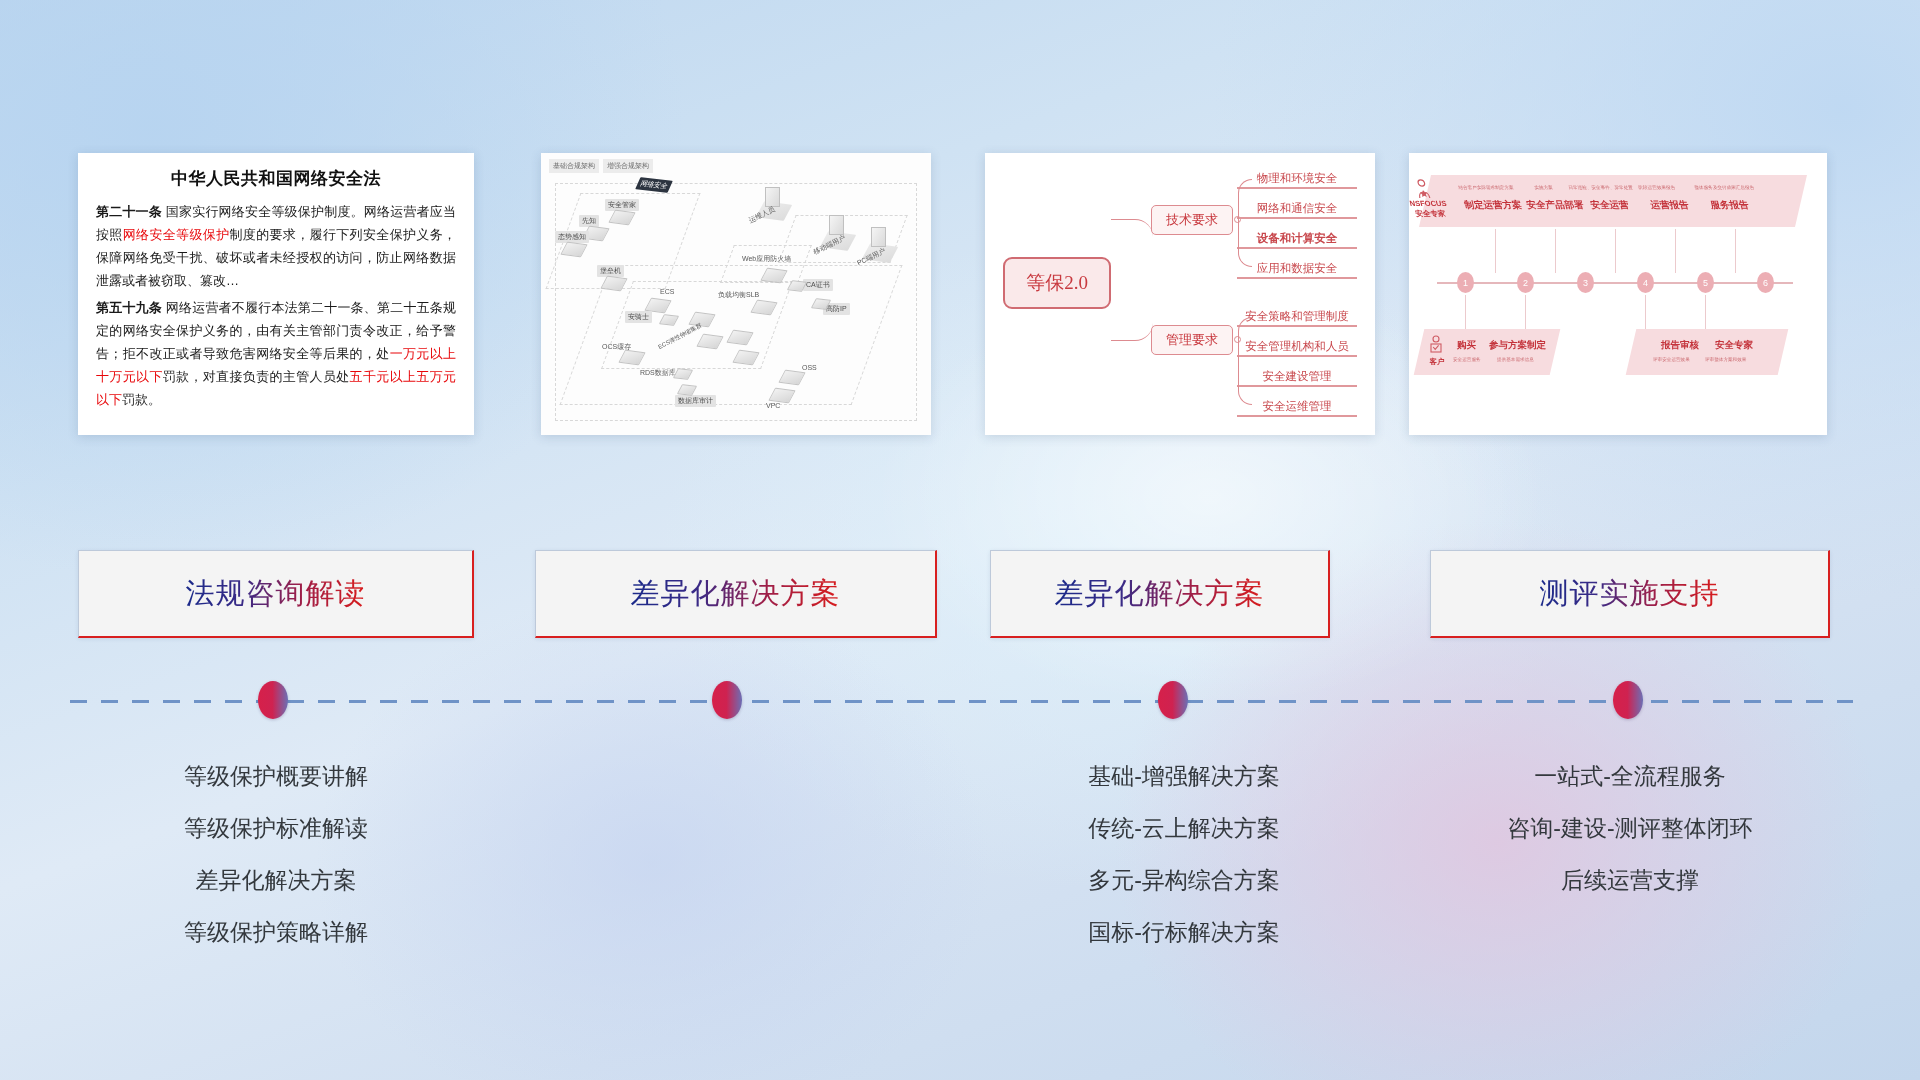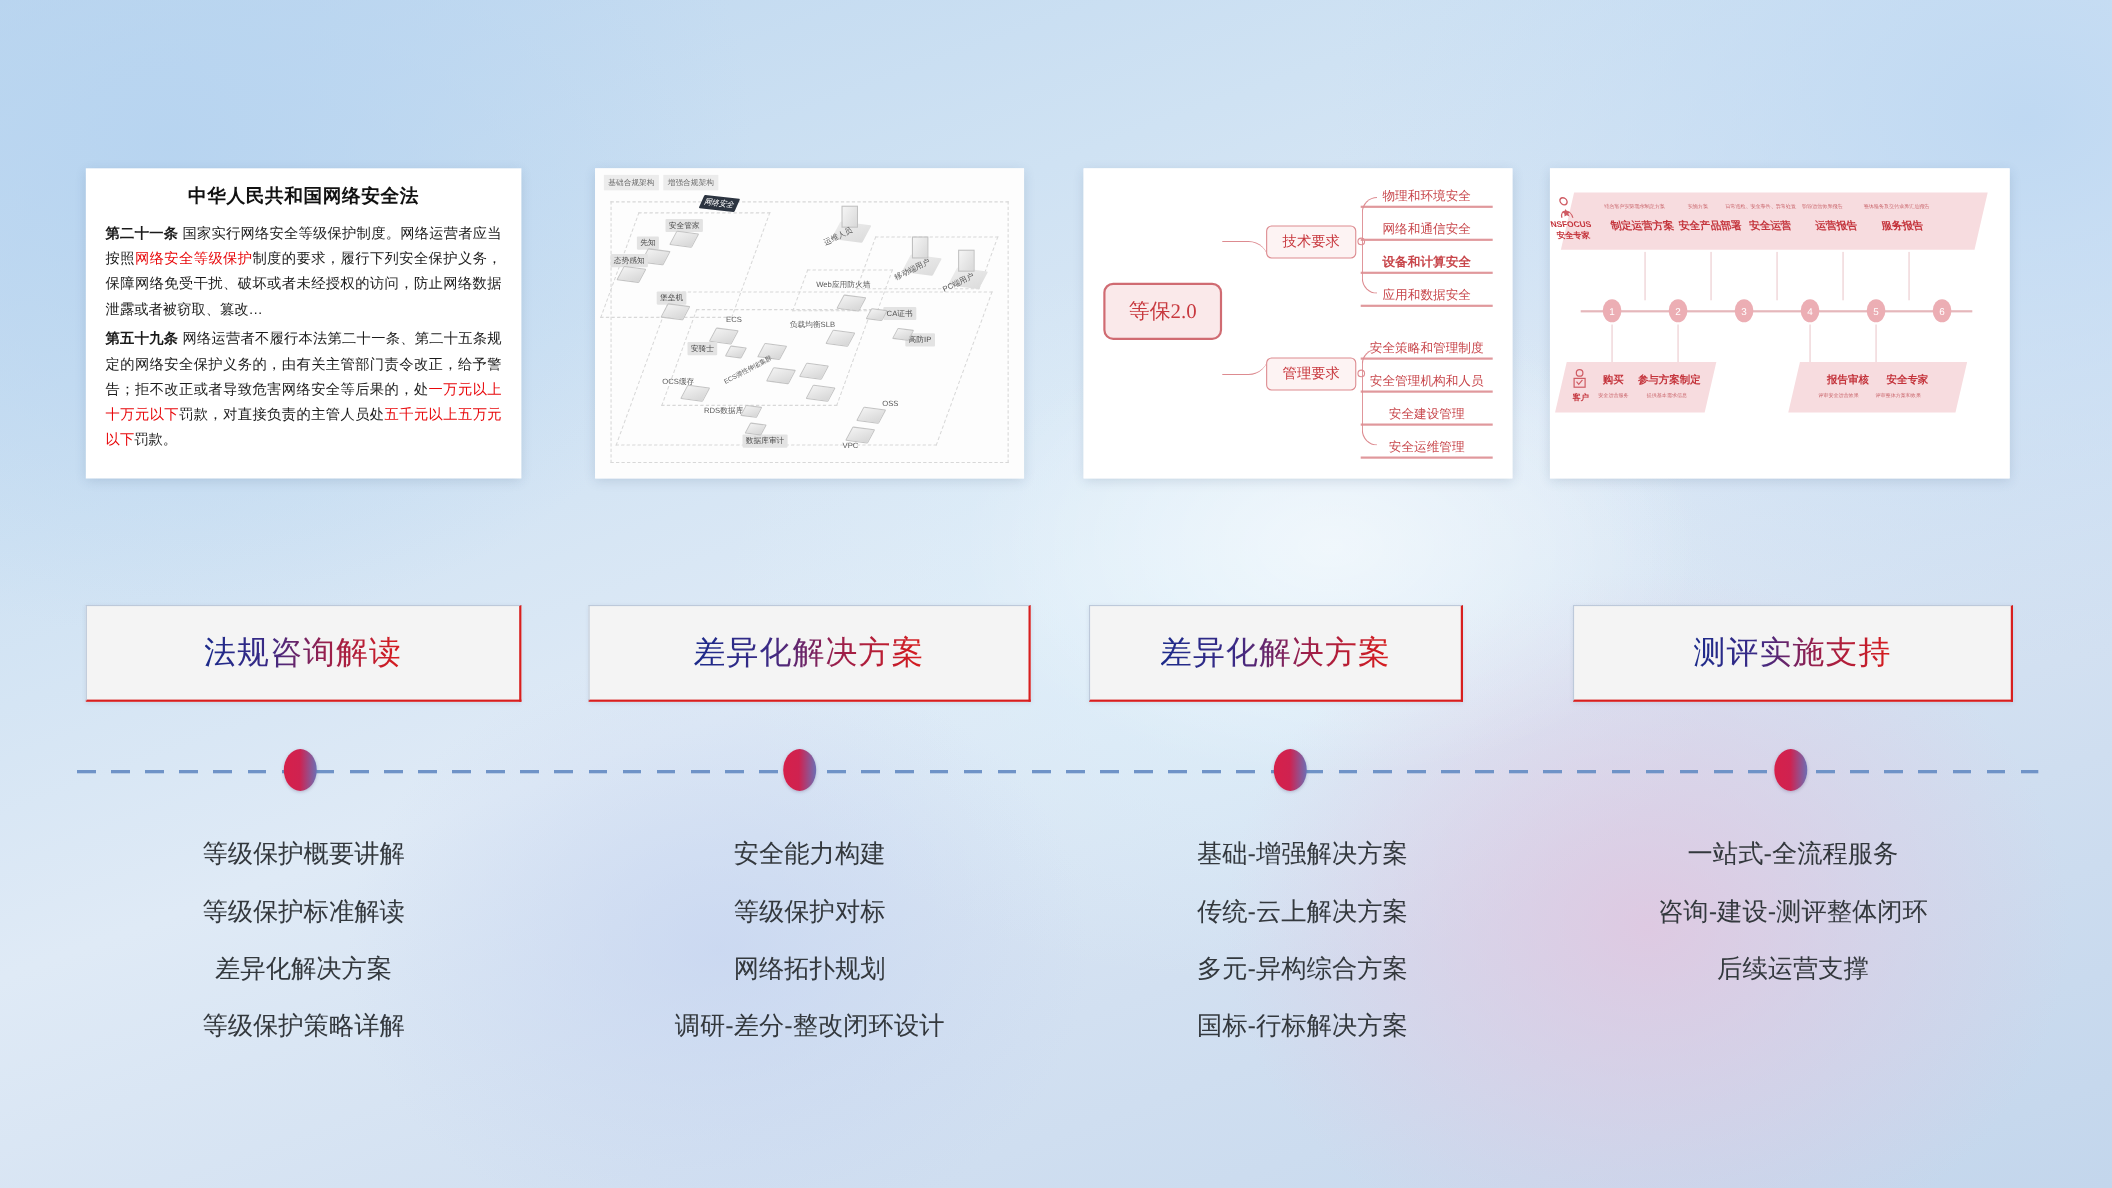--- a/index.html
+++ b/index.html
@@ -415,26 +415,20 @@
   <div class="tl-dot" style="left:712px;"></div>
   <div class="tl-dot" style="left:1158px;"></div>
   <div class="tl-dot" style="left:1613px;"></div>
 
   <div class="col k1">
     <div class="item">等级保护概要讲解</div>
     <div class="item">等级保护标准解读</div>
     <div class="item">差异化解决方案</div>
     <div class="item">等级保护策略详解</div>
   </div>
-  <div class="col k2">
-    <div class="item">安全能力构建</div>
-    <div class="item">等级保护对标</div>
-    <div class="item">网络拓扑规划</div>
-    <div class="item">调研-差分-整改闭环设计</div>
-  </div>
   <div class="col k3">
     <div class="item">基础-增强解决方案</div>
     <div class="item">传统-云上解决方案</div>
     <div class="item">多元-异构综合方案</div>
     <div class="item">国标-行标解决方案</div>
   </div>
   <div class="col k4">
     <div class="item">一站式-全流程服务</div>
     <div class="item">咨询-建设-测评整体闭环</div>
     <div class="item">后续运营支撑</div>

